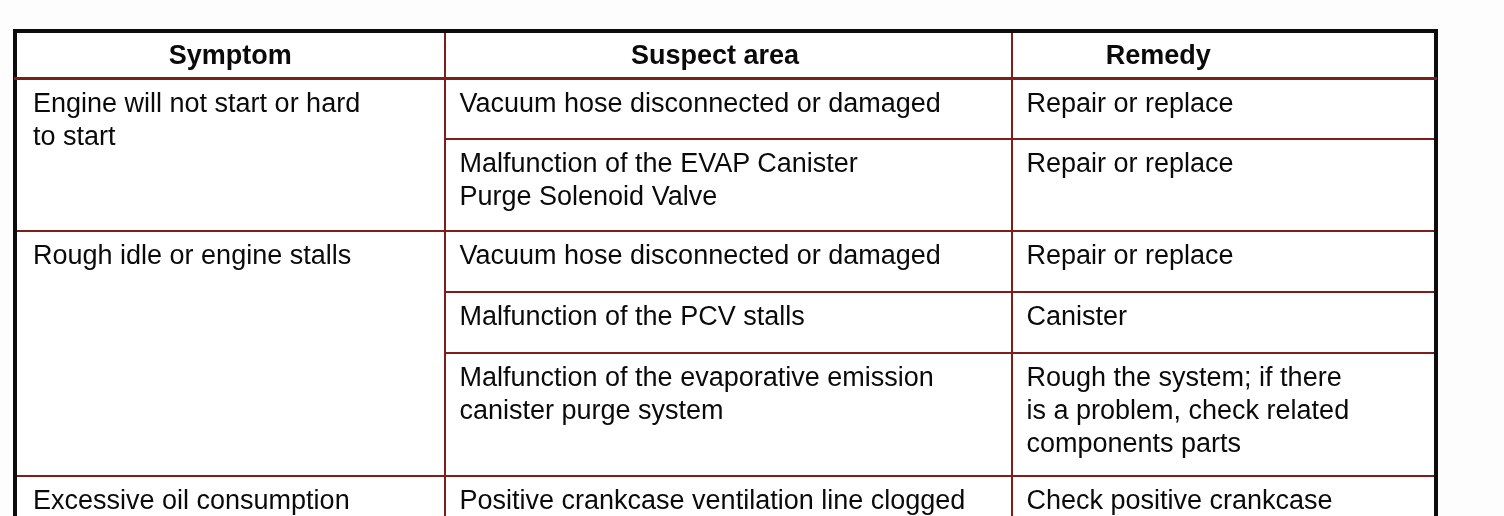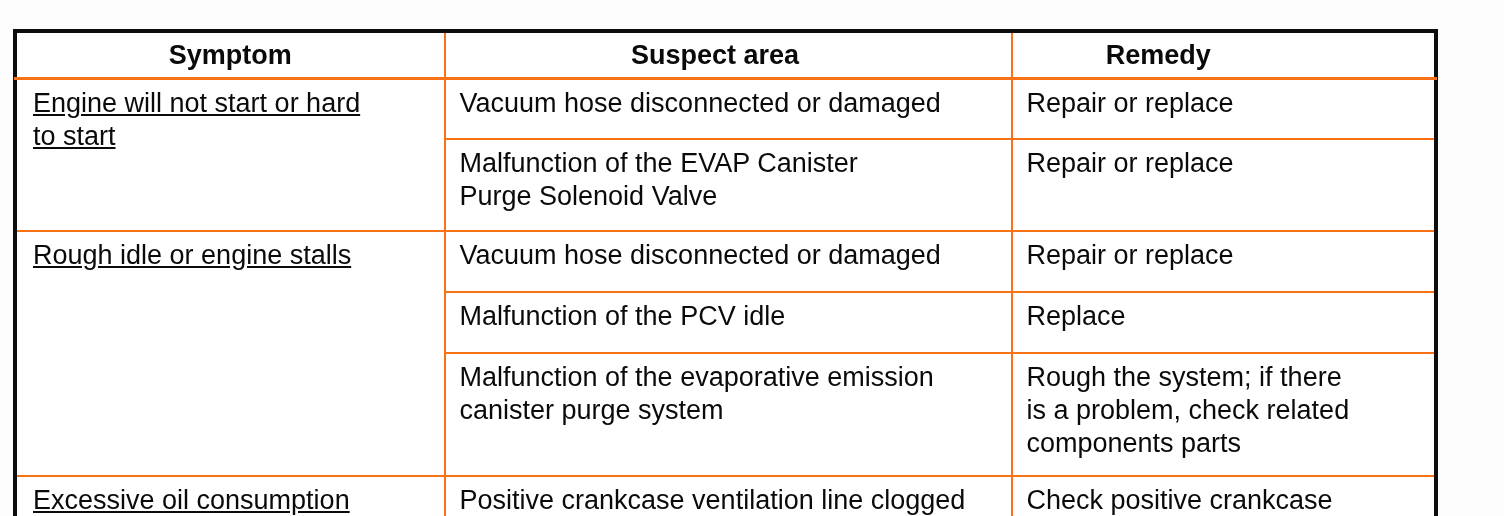--- a/index.html
+++ b/index.html
@@ -29,21 +29,21 @@
     border-collapse: collapse;
     table-layout: fixed;
     background: #ffffff;
   }
   table.troubleshooting col.c-symptom { width: 429px; }
   table.troubleshooting col.c-suspect { width: 567px; }
   table.troubleshooting col.c-remedy  { width: 424px; }
 
   table.troubleshooting th,
   table.troubleshooting td {
-    border: 2px solid #f97316;
+    border: 2px solid #7f1d1d;
     font-size: 27px;
     line-height: 33px;
     vertical-align: top;
     white-space: pre-line;
     overflow: hidden;
   }
   
   table.troubleshooting {
     border: 3px solid #0d0d0d;
     box-shadow: 0 0 0 1px #0d0d0d;
@@ -56,21 +56,21 @@
     padding: 0;
     border-bottom-width: 3px;
   }
   
   table.troubleshooting thead th.h-remedy { padding-right: 130px; margin-top: 42px; }
   table.troubleshooting thead th.h-suspect { padding-right: 26px; }
 
   table.troubleshooting td {
     padding: 7px 12px 6px 14px;
   }
-  table.troubleshooting td.symptom { padding-left: 16px; text-decoration: underline; }
+  table.troubleshooting td.symptom { padding-left: 16px; }
 
   tr.r1 td { height: 45px; }
   tr.r2 td { height: 77px; }
   tr.r3 td { height: 46px; }
   tr.r4 td { height: 46px; }
   tr.r5 td { height: 108px; margin-top: 20px; }
   tr.r6 td { height: 81px; }
 
   td.v-middle { vertical-align: middle; }
 </style>
@@ -102,22 +102,22 @@
         <td>Malfunction of the EVAP Canister
 Purge Solenoid Valve</td>
         <td>Repair or replace</td>
       </tr>
       <tr class="r3">
         <td class="symptom" rowspan="3">Rough idle or engine stalls</td>
         <td>Vacuum hose disconnected or damaged</td>
         <td>Repair or replace</td>
       </tr>
       <tr class="r4">
-        <td>Malfunction of the PCV idle</td>
-        <td>Replace</td>
+        <td>Malfunction of the PCV stalls</td>
+        <td>Canister</td>
       </tr>
       <tr class="r5">
         <td>Malfunction of the evaporative emission
 canister purge system</td>
         <td>Rough the system; if there
 is a problem, check related
 components parts</td>
       </tr>
       <tr class="r6">
         <td class="symptom">Excessive oil consumption</td>

